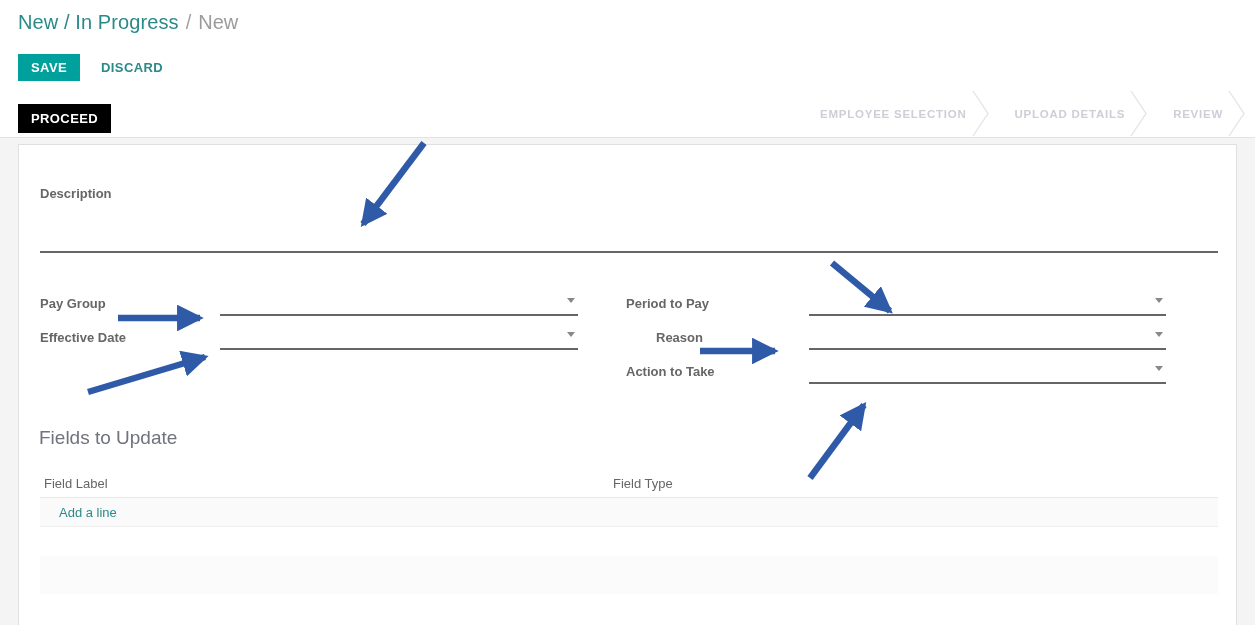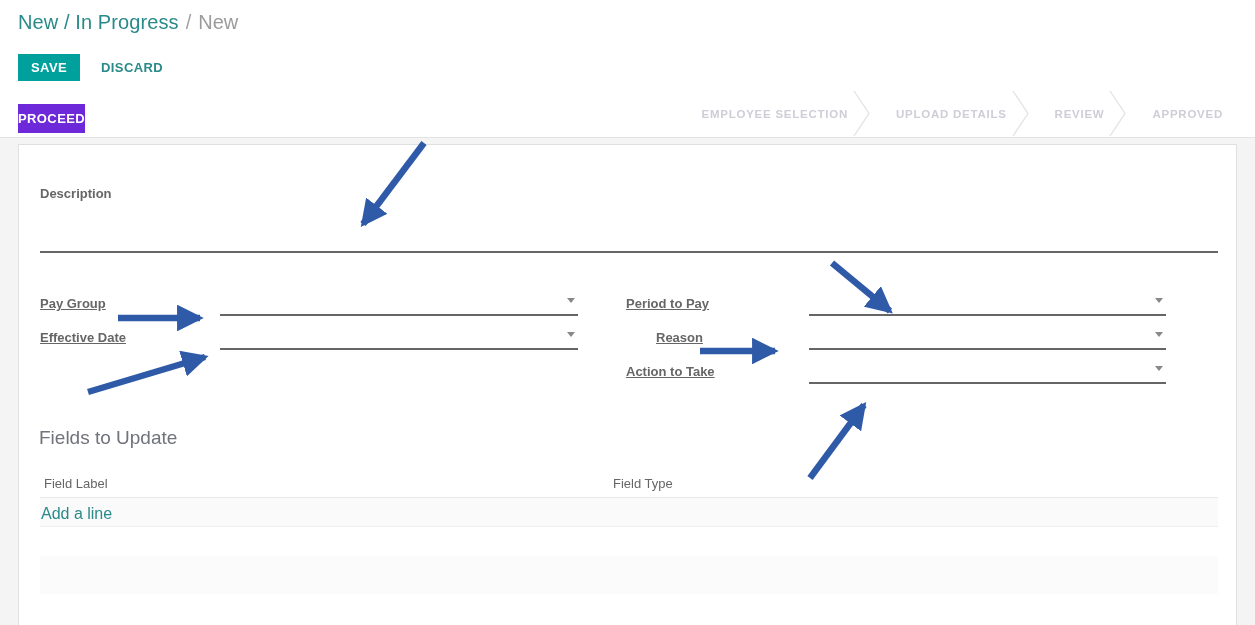--- a/index.html
+++ b/index.html
@@ -84,26 +84,26 @@
     position: absolute;
     left: 0; top: 90px;
     width: 1255px; height: 48px;
     border-bottom: 1px solid #e3e3e3;
     background: #ffffff;
     box-sizing: border-box;
   }
   .btn-proceed {
     position: absolute;
     left: 18px; top: 14px;
-    background: #6d28d9;
+    background: #000000;
     color: #ffffff;
     font-size: 13px;
     font-weight: bold;
     letter-spacing: .4px;
-    padding: 8px 0;
+    padding: 8px 13px;
     border: 0;
     line-height: 1;
     cursor: pointer;
     font-family: "Liberation Sans", sans-serif;
   }
   .statusbar {
     position: absolute;
     right: 10px; top: 0;
     height: 47px;
     display: flex;
@@ -163,21 +163,21 @@
   }
   .desc-underline {
     position: absolute;
     left: 21px; top: 106px;
     width: 1178px; height: 0;
     border-bottom: 2px solid #666666;
     cursor: text;
   }
 
   
-  .field-label { position: absolute; text-decoration: underline; }
+  .field-label { position: absolute; }
   .field-input {
     position: absolute;
     height: 22px;
     border-bottom: 2px solid #666666;
     cursor: pointer;
     background: transparent;
   }
   .caret {
     position: absolute;
     right: 3px; top: 6px;
@@ -211,22 +211,22 @@
   .addline-row {
     position: absolute;
     left: 21px; top: 353px;
     width: 1178px; height: 28px;
     background: #fafafa;
     border-bottom: 1px solid #efefef;
     cursor: pointer;
   }
   .addline-text {
     position: absolute;
-    left: 22px; top: 360px;
-    font-size: 16px;
+    left: 40px; top: 360px;
+    font-size: 13px;
     color: #2a8a8a;
     cursor: pointer;
   }
   .empty-row {
     position: absolute;
     left: 21px; top: 411px;
     width: 1178px; height: 38px;
     background: #fbfbfb;
   }
 
@@ -271,23 +271,20 @@
       </svg>
     </div>
 
     <div class="stage">
       <span>REVIEW</span>
       <svg class="chev" viewBox="0 0 18 47">
         <path d="M1,1 L16,23.5 L1,46" fill="none" stroke="#e3e3e5" stroke-width="1.3"></path>
       </svg>
     </div>
 
-    <div class="stage">
-      <span>APPROVED</span>
-    </div>
   </div>
 </div>
 
 <div class="page-bg"></div>
 
 <div class="card">
 
   <div class="lbl desc-label">Description</div>
   <div class="desc-underline"></div>
 

